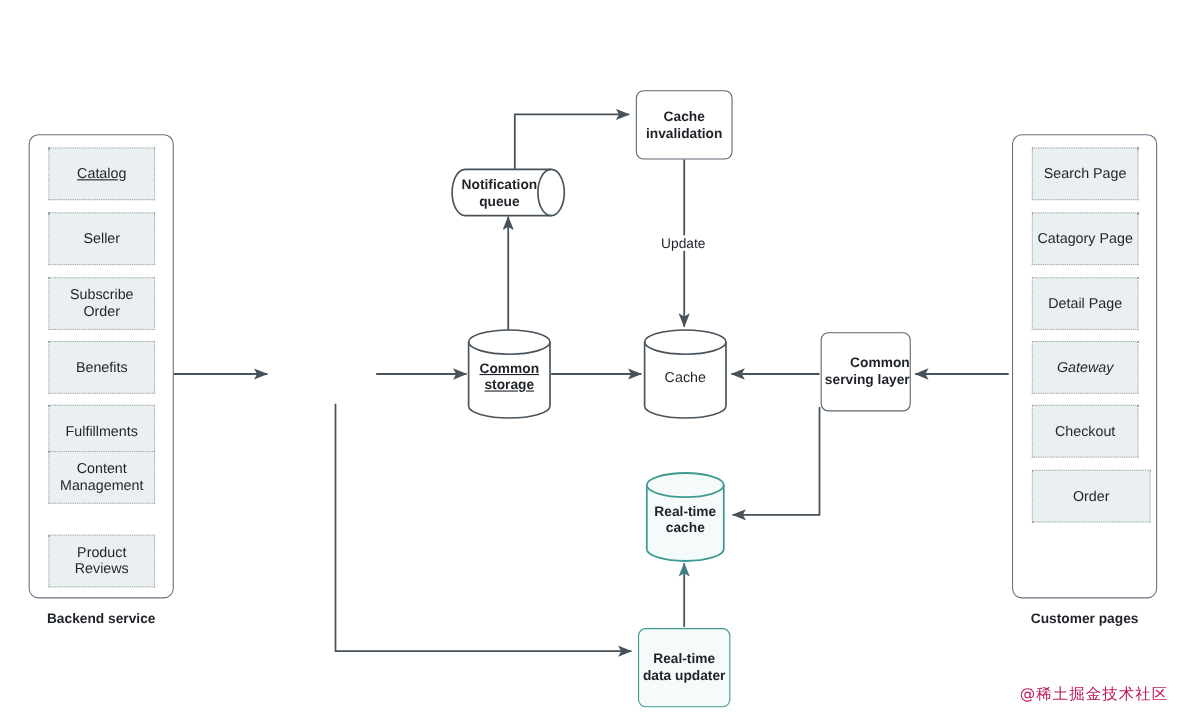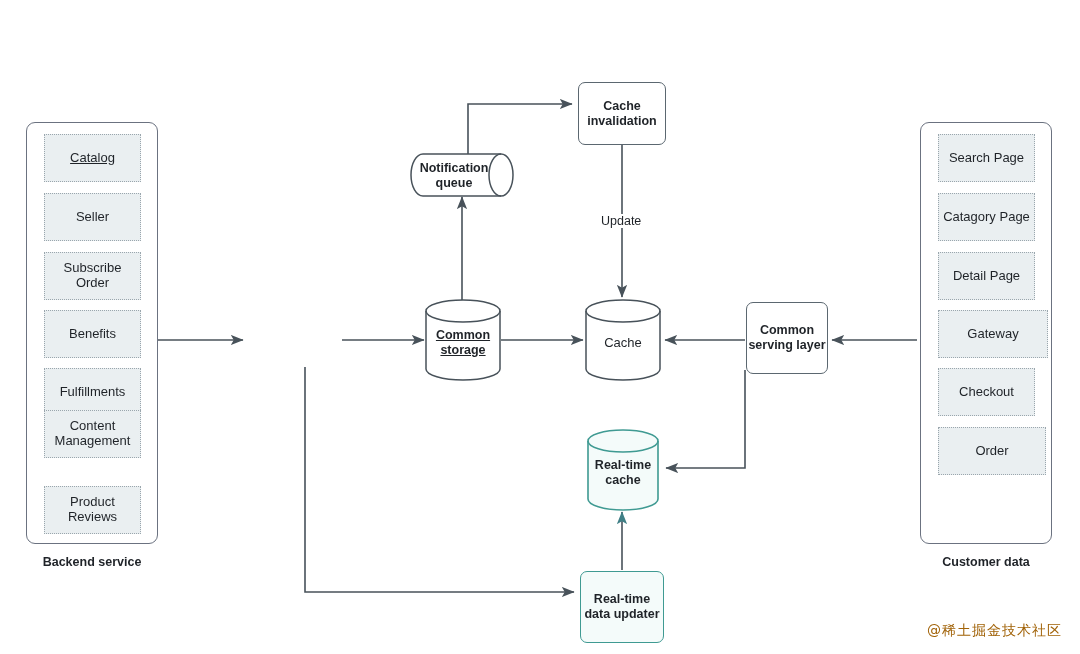--- a/index.html
+++ b/index.html
@@ -18,21 +18,21 @@
   .nodebox{position:absolute;box-sizing:border-box;border:1.5px solid #5b6770;border-radius:7px;background:#fff;
            display:flex;align-items:center;justify-content:center;text-align:center;
            font-size:12.5px;font-weight:bold;line-height:1.18;color:#1f2328;}
   .nodebox.teal{border-color:#3f9a92;background:#f4fbfa;}
   .cyl-label{position:absolute;inset:0;display:flex;align-items:center;justify-content:center;
              text-align:center;font-size:12.5px;font-weight:bold;line-height:1.18;color:#1f2328;}
   .cyl-label.reg{font-weight:normal;font-size:13px;}
 
   .edge-label{position:absolute;font-size:12.5px;color:#1f2328;background:#fff;padding:0 3px;white-space:nowrap;}
 
-  .watermark{position:absolute;right:18px;bottom:14px;font-size:14px;color:#a16207;
+  .watermark{position:absolute;right:18px;bottom:14px;font-size:14px;color:#be185d;
              font-family:"DejaVu Sans",sans-serif;letter-spacing:1px;white-space:nowrap;}
 </style>
 </head>
 <body>
 
 <div id="stage">
 
   <svg id="edges" viewBox="0 0 1080 654" xmlns="http://www.w3.org/2000/svg">
     <defs>
       <marker id="ah" markerWidth="9" markerHeight="9" refX="7.6" refY="3.2" orient="auto" markerUnits="strokeWidth">
@@ -75,24 +75,24 @@
   <div class="svc" style="left:44px;top:310px;width:97px;height:48px;">Benefits</div>
   <div class="svc" style="left:44px;top:368px;width:97px;height:48px;">Fulfillments</div>
   <div class="svc" style="left:44px;top:410px;width:97px;height:48px;">Content Management</div>
   <div class="svc" style="left:44px;top:486px;width:97px;height:48px;">Product Reviews</div>
   <div class="grp-label" style="left:26px;top:555px;width:132px;">Backend service</div>
 
   <div class="grp" style="left:920px;top:122px;width:132px;height:422px;"></div>
   <div class="svc" style="left:938px;top:134px;width:97px;height:48px;">Search Page</div>
   <div class="svc" style="left:938px;top:193px;width:97px;height:48px;">Catagory Page</div>
   <div class="svc" style="left:938px;top:252px;width:97px;height:48px;">Detail Page</div>
-  <div class="svc" style="left:938px;top:310px;width:110px;height:48px;">Gateway</div>
+  <div class="svc" style="left:938px;top:310px;width:97px;height:48px;font-style:italic;">Gateway</div>
   <div class="svc" style="left:938px;top:368px;width:97px;height:48px;">Checkout</div>
   <div class="svc" style="left:938px;top:427px;width:108px;height:48px;">Order</div>
-  <div class="grp-label" style="left:920px;top:555px;width:132px;">Customer data</div>
+  <div class="grp-label" style="left:920px;top:555px;width:132px;">Customer pages</div>
 
 
   <div style="position:absolute;left:424px;top:298px;width:78px;height:84px;">
     <svg width="78" height="84" viewBox="0 0 78 84" xmlns="http://www.w3.org/2000/svg">
       <g fill="#ffffff" stroke="#48525a" stroke-width="1.5">
         <path d="M2,13 a37,11 0 0 1 74,0 V71 a37,11 0 0 1 -74,0 Z"></path>
         <path d="M2,13 a37,11 0 0 0 74,0" fill="none"></path>
       </g>
     </svg>
     <div class="cyl-label" style="left:0;top:6px;text-decoration:underline;">Common storage</div>
@@ -115,21 +115,21 @@
   <div style="position:absolute;left:584px;top:298px;width:78px;height:84px;">
     <svg width="78" height="84" viewBox="0 0 78 84" xmlns="http://www.w3.org/2000/svg">
       <g fill="#ffffff" stroke="#48525a" stroke-width="1.5">
         <path d="M2,13 a37,11 0 0 1 74,0 V71 a37,11 0 0 1 -74,0 Z"></path>
         <path d="M2,13 a37,11 0 0 0 74,0" fill="none"></path>
       </g>
     </svg>
     <div class="cyl-label reg" style="left:0;top:6px;">Cache</div>
   </div>
 
-  <div class="nodebox" style="left:746px;top:302px;width:82px;height:72px;">Common serving layer</div>
+  <div class="nodebox" style="left:746px;top:302px;width:82px;height:72px;text-align:right;">Common serving layer</div>
 
   <div style="position:absolute;left:586px;top:428px;width:74px;height:84px;">
     <svg width="74" height="84" viewBox="0 0 74 84" xmlns="http://www.w3.org/2000/svg">
       <g fill="#f4fbfa" stroke="#3f9a92" stroke-width="1.6">
         <path d="M2,13 a35,11 0 0 1 70,0 V71 a35,11 0 0 1 -70,0 Z"></path>
         <path d="M2,13 a35,11 0 0 0 70,0" fill="none"></path>
       </g>
     </svg>
     <div class="cyl-label" style="left:0;top:6px;">Real-time cache</div>
   </div>

